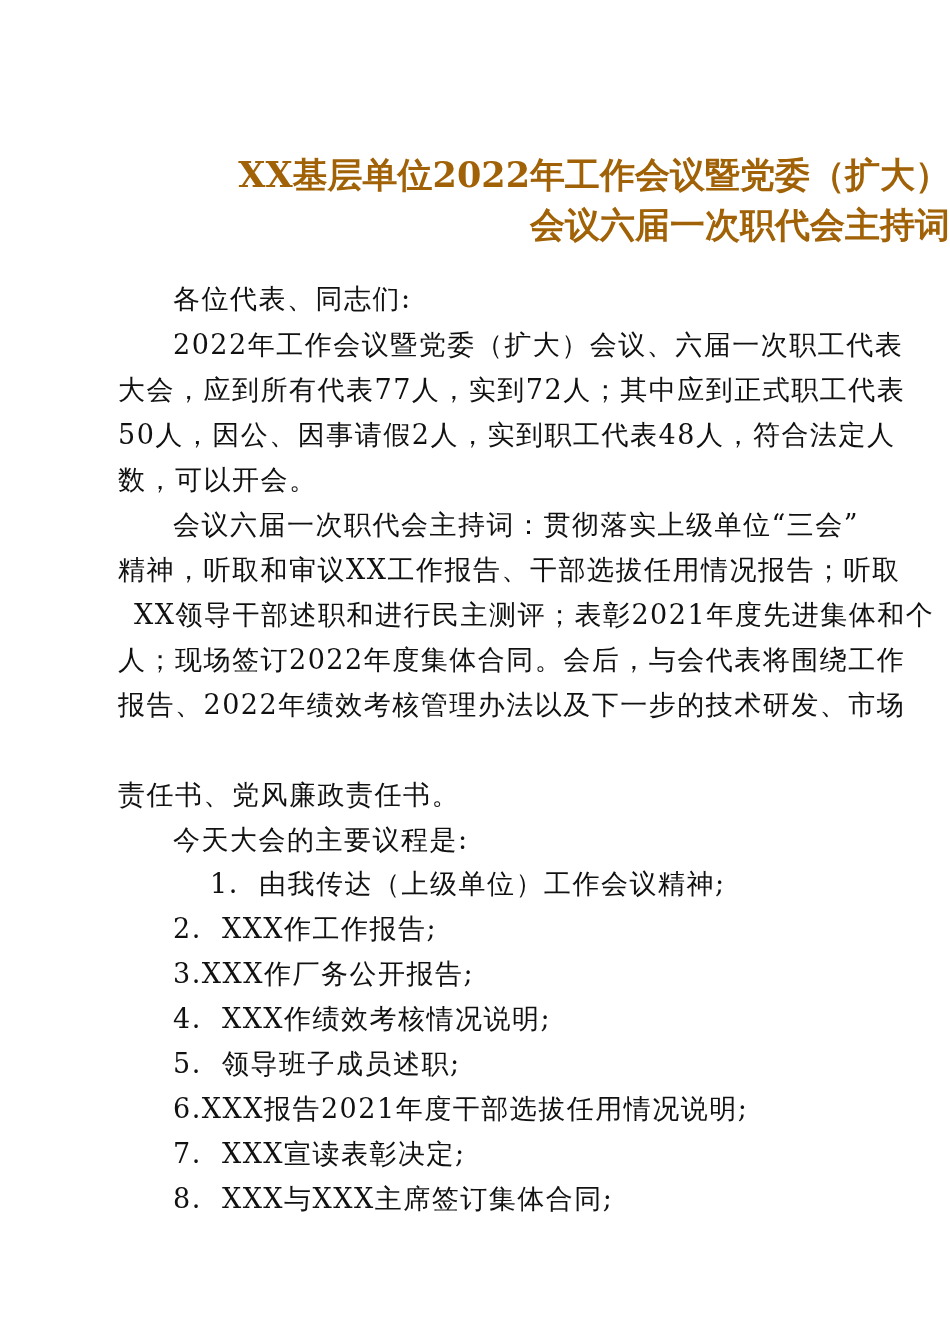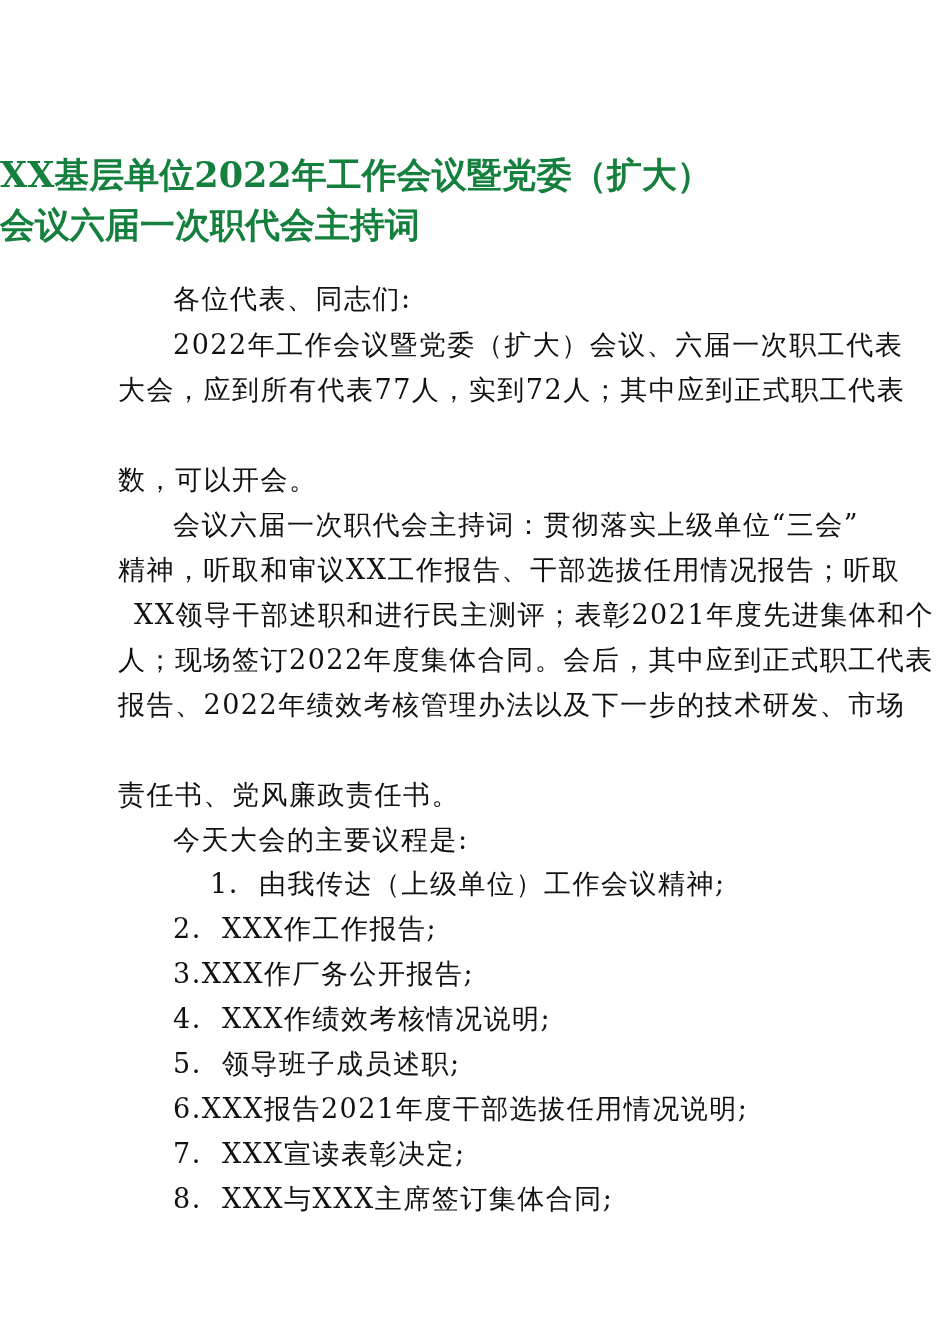--- a/index.html
+++ b/index.html
@@ -1,21 +1,21 @@
 <!DOCTYPE html>
 <html><head>
 <meta charset="utf-8">
 <style>
   html, body { margin: 0; padding: 0; background: #ffffff; }
   body { width: 950px; height: 1344px; position: relative; overflow: hidden; }
   .page { position: absolute; left: 0; top: 0; width: 950px; height: 1344px; background: #fff; }
   .title {
-    position: absolute; left: 0; width: 950px; text-align: left;
+    position: absolute; left: 0; width: 950px; text-align: right;
     font-family: "DejaVu Serif", "Liberation Serif", serif;
-    font-weight: bold; font-size: 35px; color: #15803d; letter-spacing: 0px;
+    font-weight: bold; font-size: 35px; color: #a16207; letter-spacing: 0px;
     white-space: nowrap;
   }
   .line {
     position: absolute; left: 118px; width: 720px;
     font-family: "DejaVu Serif", "Liberation Serif", serif;
     font-size: 27px; color: #111; white-space: nowrap;
     letter-spacing: 1.5px; line-height: 30px;
   }
   .indent { left: 173px; }
   .justify { text-align: justify; text-align-last: justify; }
@@ -25,26 +25,27 @@
 
 <div class="page">
 
   <div class="title" style="top:152px;">XX基层单位2022年工作会议暨党委（扩大）</div>
   <div class="title" style="top:202px;">会议六届一次职代会主持词</div>
 
   <div class="line indent" style="top:284px;">各位代表、同志们:</div>
 
   <div class="line indent justify" style="top:330px; width:665px;">2022年工作会议暨党委（扩大）会议、六届一次职工代表</div>
   <div class="line justify" style="top:375px;">大会，应到所有代表77人，实到72人；其中应到正式职工代表</div>
+  <div class="line justify" style="top:420px;">50人，因公、因事请假2人，实到职工代表48人，符合法定人</div>
   <div class="line" style="top:465px;">数，可以开会。</div>
 
   <div class="line indent justify" style="top:510px; width:665px;">会议六届一次职代会主持词：贯彻落实上级单位“三会”</div>
   <div class="line justify" style="top:555px;">精神，听取和审议XX工作报告、干部选拔任用情况报告；听取</div>
   <div class="line justify" style="top:600px;margin-left:16px;">XX领导干部述职和进行民主测评；表彰2021年度先进集体和个</div>
-  <div class="line justify" style="top:645px;">人；现场签订2022年度集体合同。会后，其中应到正式职工代表</div>
+  <div class="line justify" style="top:645px;">人；现场签订2022年度集体合同。会后，与会代表将围绕工作</div>
   <div class="line justify" style="top:690px;">报告、2022年绩效考核管理办法以及下一步的技术研发、市场</div>
   <div class="line indent" style="top:825px;">今天大会的主要议程是:</div>
 
   <div class="line" style="top:780px;">责任书、党风廉政责任书。</div>
 
   <div class="line indent" style="top:869px; white-space:pre;margin-left:37px;">1.  由我传达（上级单位）工作会议精神;</div>
   <div class="line indent" style="top:914px; white-space:pre;">2.  XXX作工作报告;</div>
   <div class="line indent" style="top:959px; white-space:pre;">3.XXX作厂务公开报告;</div>
   <div class="line indent" style="top:1004px; white-space:pre;">4.  XXX作绩效考核情况说明;</div>
   <div class="line indent" style="top:1049px; white-space:pre;">5.  领导班子成员述职;</div>

